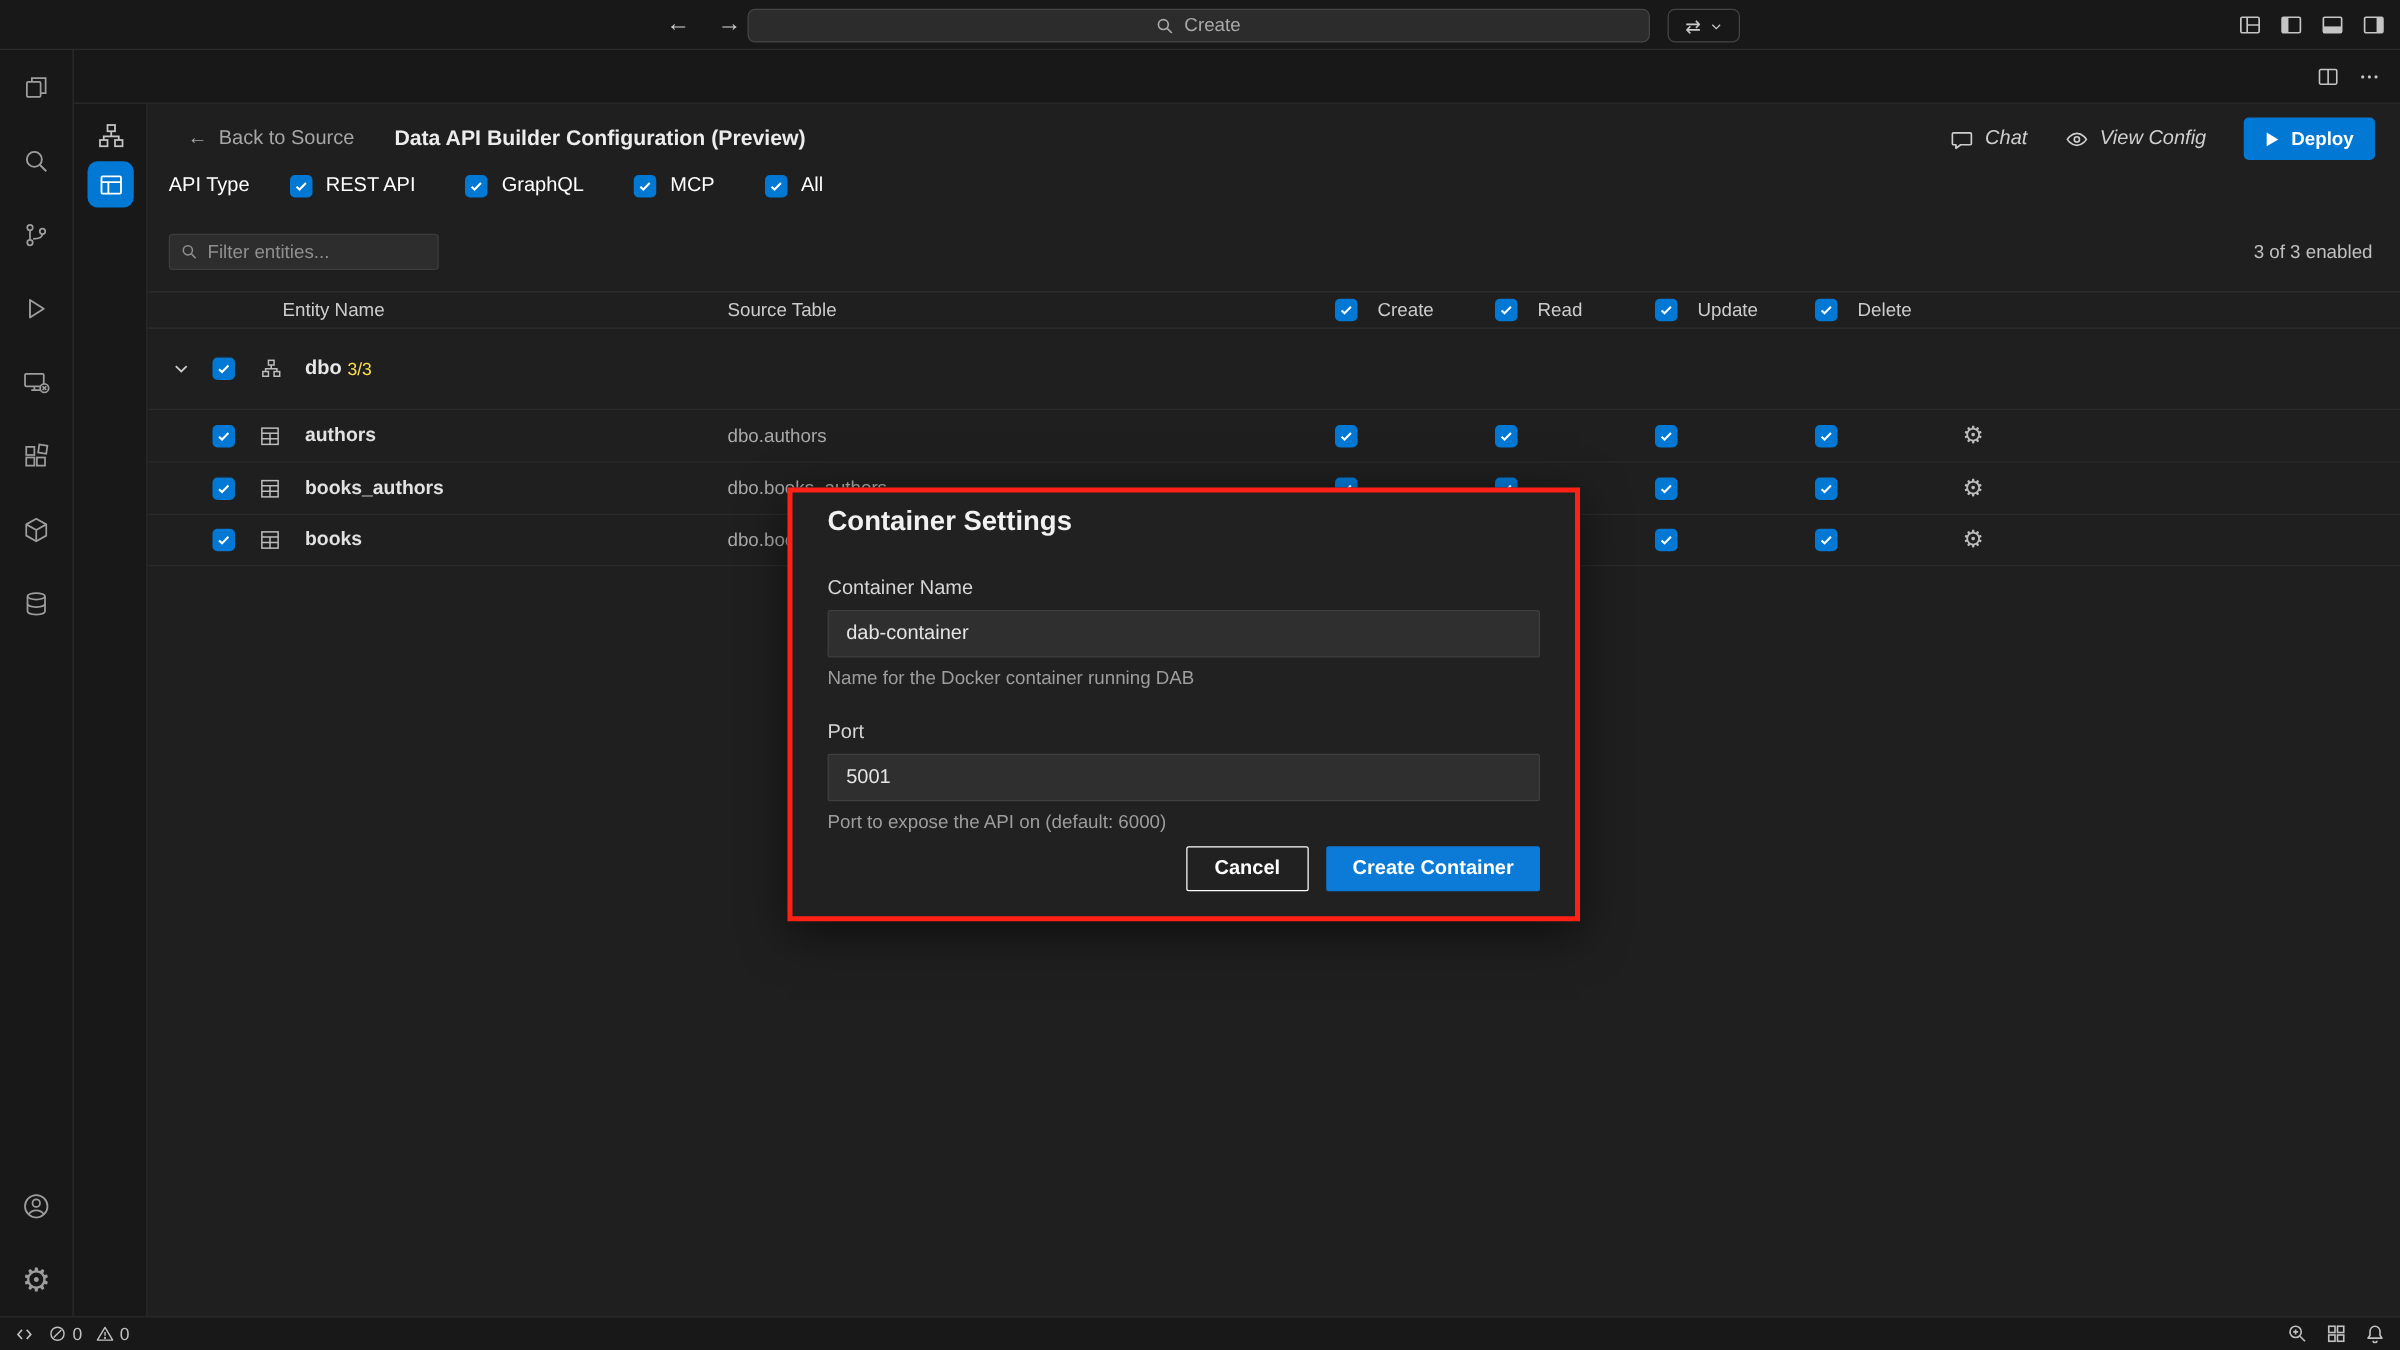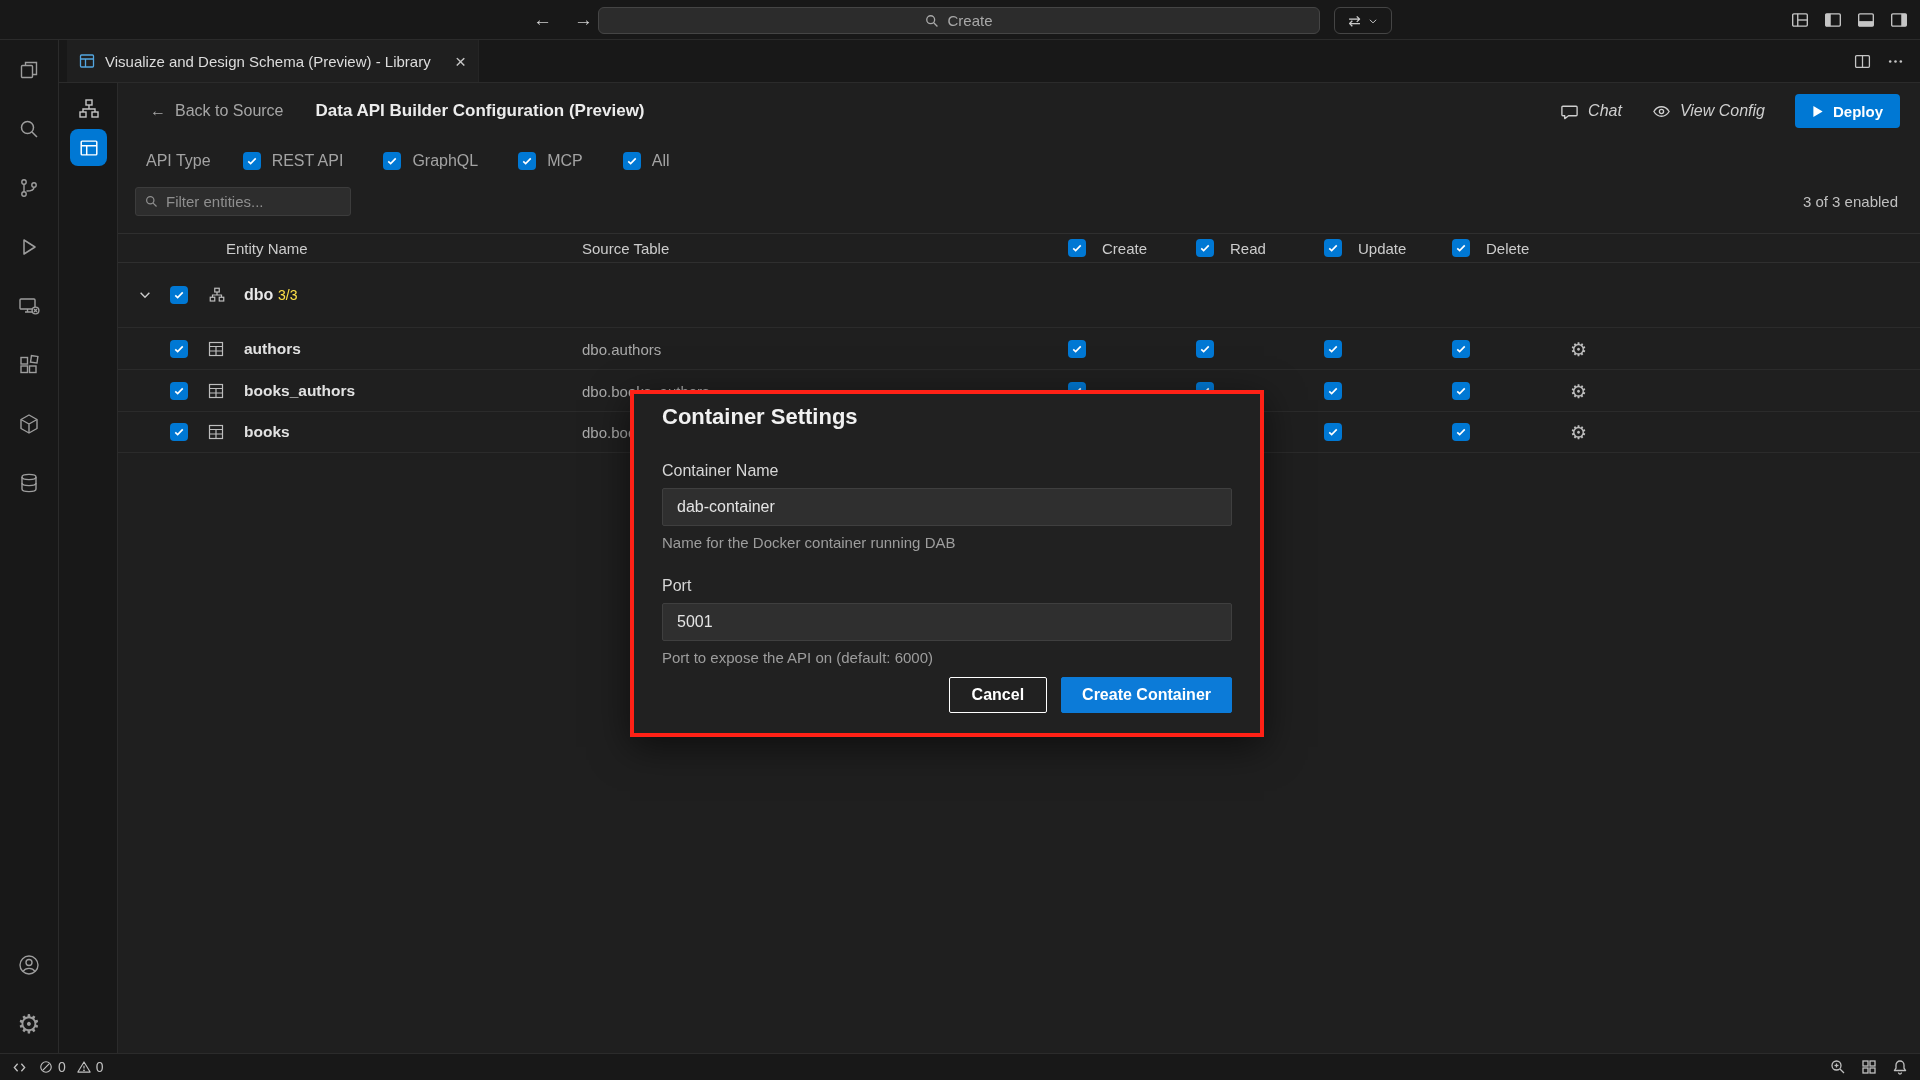--- a/index.html
+++ b/index.html
@@ -39,21 +39,21 @@
 
   
   .page-header { position:absolute; top:8px; left:32px; right:20px; height:40px; display:flex; align-items:center; }
   .back-link { display:flex; align-items:center; gap:9px; color:#a6a6a6; font-size:16px; cursor:pointer; }
   .page-title { margin-left:32px; color:#ececec; font-size:17px; font-weight:700; }
   .hdr-spacer { flex:1; }
   .hdr-btn { display:flex; align-items:center; gap:9px; color:#cfcfcf; font-size:16px; margin-left:30px; cursor:pointer;font-style:italic; }
   .deploy-btn { margin-left:30px; height:34px; padding:0 17px; background:#0078d4; border-radius:4px; display:flex; align-items:center; gap:9px; color:#ffffff; font-size:15px; font-weight:600; cursor:pointer; }
 
   
-  .api-row { position:absolute; top:57px; left:28px; height:30px; display:flex; align-items:flex-end; font-size:16px; color:#a3a3a3; }
+  .api-row { position:absolute; top:57px; left:17px; height:30px; display:flex; align-items:flex-start; font-size:16px; color:#ffffff; }
   .api-label { margin-right:32px; }
   .api-opt { display:flex; align-items:center; gap:11px; margin-right:40px; }
 
   
   .filter-box { position:absolute; top:104px; left:17px; width:216px; height:29px; background:#2d2d2d; border:1px solid #3c3c3c; border-radius:3px; display:flex; align-items:center; gap:8px; padding:0 9px; color:#8f8f8f; }
   .filter-box input { flex:1; background:transparent; border:none; outline:none; color:#cccccc; font-size:15px; font-family:inherit; }
   .filter-box input::placeholder { color:#8f8f8f; }
   .enabled-summary { position:absolute; top:110px; right:22px; font-size:15px; color:#c0c0c0; }
 
   
@@ -211,30 +211,20 @@
       <svg width="24" height="24" viewBox="0 0 24 24" fill="none" stroke="currentColor" stroke-width="1.4">
           <circle cx="12" cy="12" r="9"></circle>
           <circle cx="12" cy="9.5" r="3"></circle>
           <path d="M5.8 18.6a7.6 7.6 0 0 1 12.4 0"></path>
         </svg>
     </div>
     <div class="ab-slot gear">⚙</div>
   </div>
 
   <div class="tabbar">
-    <div class="tab">
-      <span>
-        <svg width="16" height="16" viewBox="0 0 16 16" fill="none" stroke="#53a6e0" stroke-width="1.3">
-            <rect x="1.5" y="2" width="13" height="12" rx="1"></rect>
-            <path d="M1.5 6h13M6.5 6v8"></path>
-          </svg>
-      </span>
-      <span class="tab-label">Visualize and Design Schema (Preview) - Library</span>
-      <span class="tab-close">×</span>
-    </div>
     <div class="tab-actions">
       <span>
         <svg width="17" height="17" viewBox="0 0 16 16" fill="none" stroke="currentColor" stroke-width="1.2">
             <rect x="1.5" y="2.5" width="13" height="11" rx="1"></rect>
             <line x1="8" y1="2.5" x2="8" y2="13.5"></line>
           </svg>
       </span>
       <span>
         <svg width="17" height="17" viewBox="0 0 16 16" fill="currentColor">
             <circle cx="3" cy="8" r="1.2"></circle>

